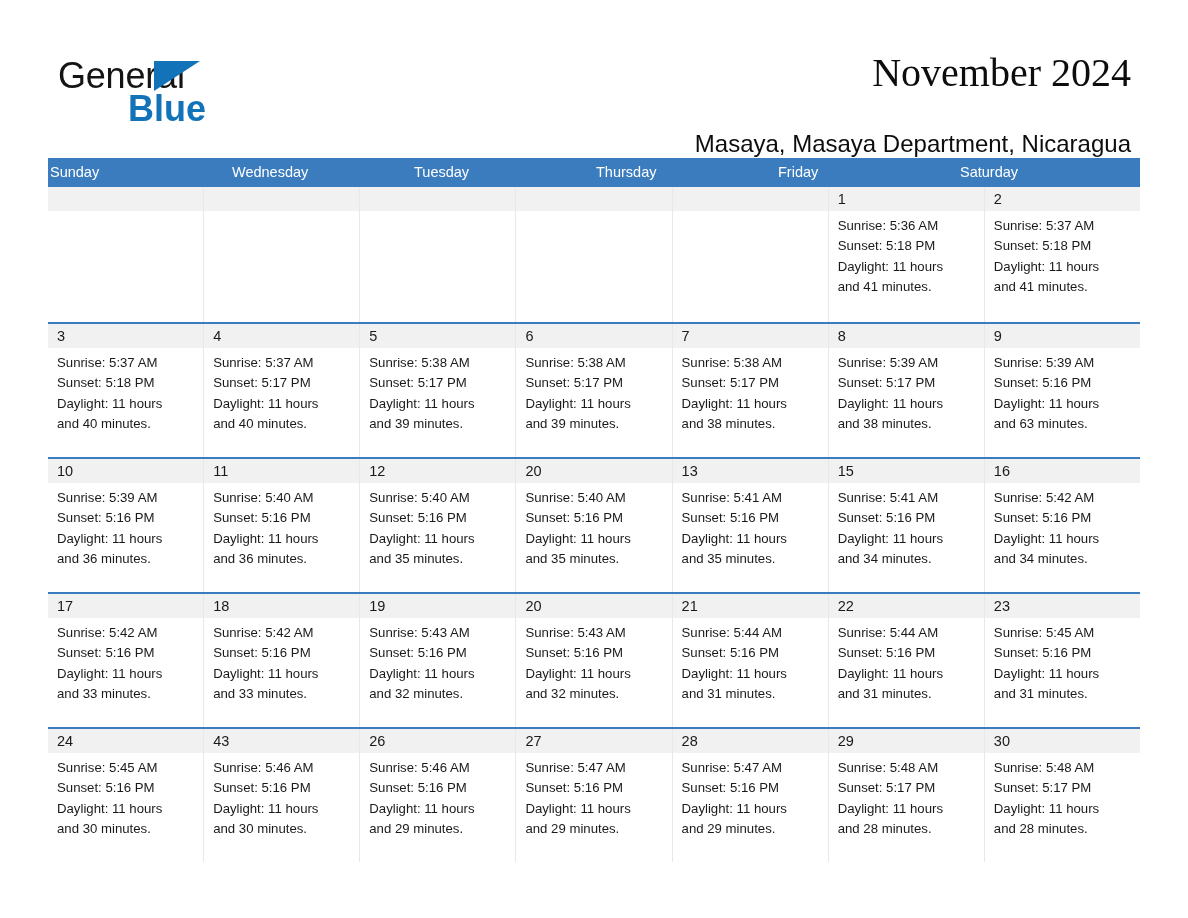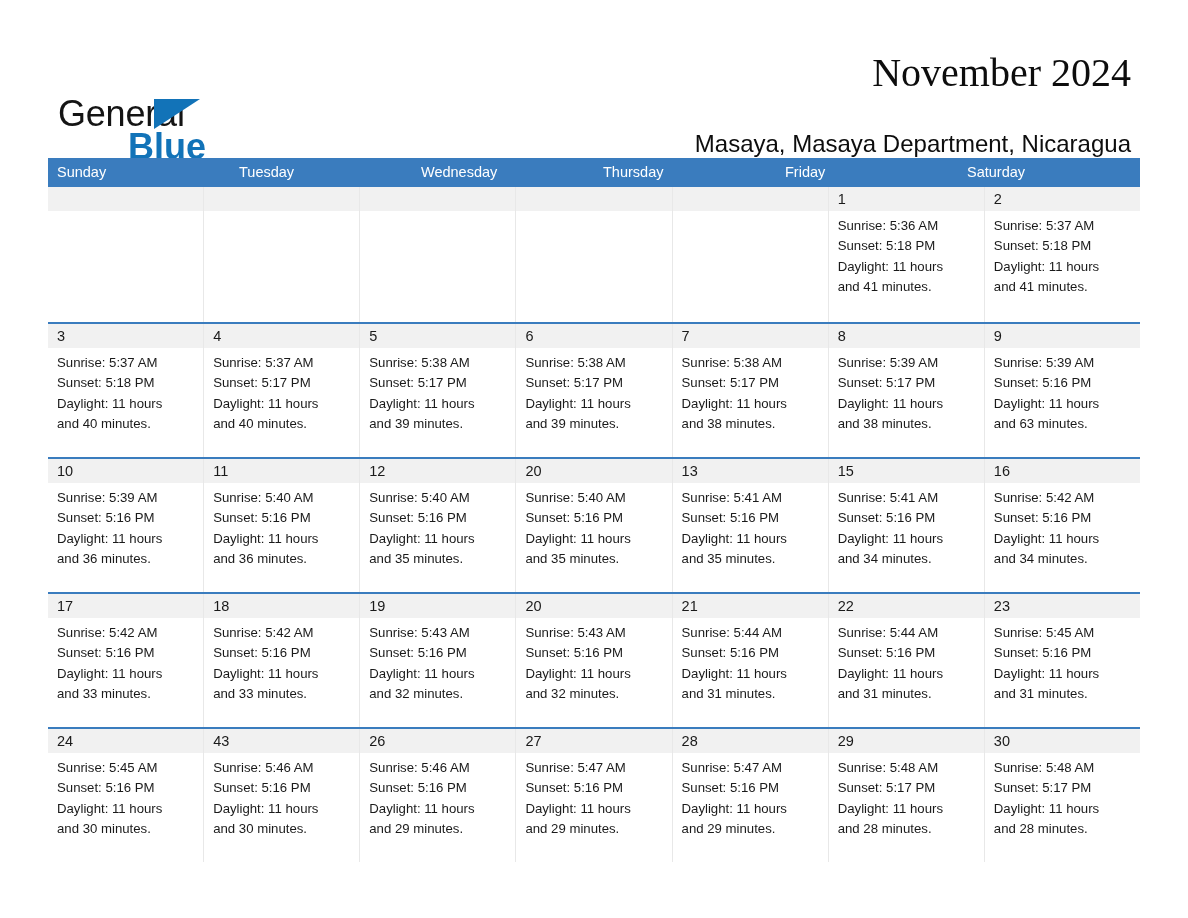--- a/index.html
+++ b/index.html
@@ -28,21 +28,20 @@
     top: 0;
     width: 1188px;
     height: 158px;
   }
   .logo {
     position: absolute;
     left: 58px;
     top: 55px;
     width: 260px;
     height: 78px;
-    margin-top: 38px;
   }
   .logo-general {
     position: absolute;
     left: 0;
     top: 0;
     font-size: 36px;
     letter-spacing: -0.2px;
     color: #141414;
     font-weight: 400;
     line-height: 42px;
@@ -98,21 +97,21 @@
   .weekday-row {
     display: flex;
     background: #3a7cbe;
     height: 29px;
   }
   .weekday-cell {
     flex: 1 1 0;
     color: #ffffff;
     font-size: 14.5px;
     line-height: 29px;
-    padding-left: 9px;
+    padding-left: 2px;
     box-sizing: border-box;
     white-space: nowrap;
     overflow: hidden;
   }
 
   .week-row {
     display: flex;
     height: 135px;
     border-top: 2px solid #3a7cbe;
     box-sizing: border-box;
@@ -168,22 +167,22 @@
     <div class="title-block">
       <div class="month-title">November 2024</div>
       <div class="location-title">Masaya, Masaya Department, Nicaragua</div>
     </div>
 
   </div>
 
   <div class="calendar">
     <div class="weekday-row" id="weekday-row">
         <div class="weekday-cell">Sunday</div>
+        <div class="weekday-cell">Wednesday</div>
         <div class="weekday-cell">Tuesday</div>
-        <div class="weekday-cell">Wednesday</div>
         <div class="weekday-cell">Thursday</div>
         <div class="weekday-cell">Friday</div>
         <div class="weekday-cell">Saturday</div>
       </div>
     <div id="weeks-container">
         <div class="week-row first">
           <div class="day-cell empty">
             <div class="day-number-band"><span class="day-number"></span></div>
           </div>
           <div class="day-cell empty">

